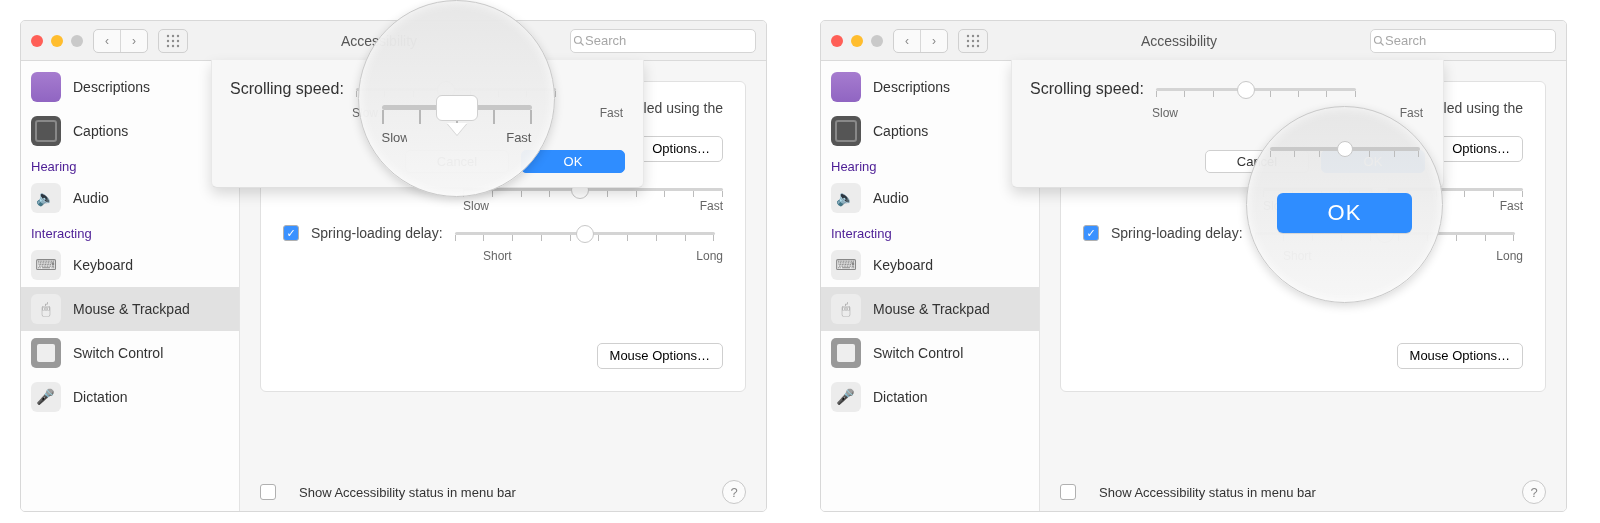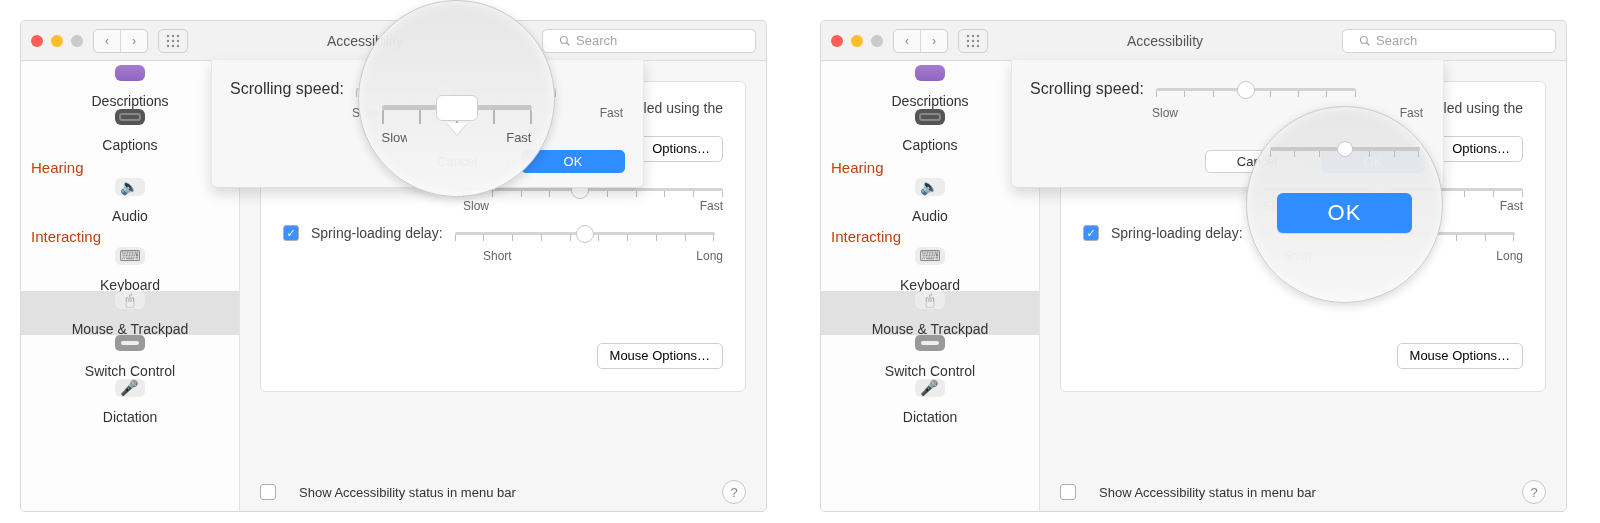--- a/index.html
+++ b/index.html
@@ -67,44 +67,44 @@
   .gridbtn {
     width:28px; height:22px; border:1px solid #d0d0d0; border-radius:5px;
     display:flex; align-items:center; justify-content:center; color:#888;
   }
   .title {
     flex:1; text-align:center; font-size:14px; color:#555;
   }
   .searchbox {
     width:180px; height:22px;
     border:1px solid #d5d5d5; border-radius:5px;
-    background:#fff; display:flex; align-items:center; gap:5px; padding:0 16px;
+    background:#fff; display:flex; align-items:center; padding:0 2px;
     color:#a7a7a7;
   }
   .searchbox svg { width:12px; height:12px; fill:#a7a7a7; }
   .searchbox .stext { font-size:13px; }
 
   
   .body {
     display:flex;
     height:calc(100% - 39px);
   }
   .sidebar {
     width:218px;
     background:#fdfdfd;
     border-right:1px solid #e3e3e3;
     overflow:hidden;
     padding-top:4px;
   }
   .sidecat {
-    padding:6px 10px 2px 10px; color:#c2410c; font-size:15px;
+    padding:6px 10px 2px 10px; color:#4c1d95; font-size:13px;
   }
   .sideitem {
     display:flex; align-items:center; gap:12px;
-    height:44px; padding:0 10px;flex-direction:column;
+    height:44px; padding:0 10px;
   }
   .sideitem.selected { background:#e1e1e1; }
   .sicon {
     width:30px; height:30px; border-radius:6px;
     display:flex; align-items:center; justify-content:center;
     font-size:15px; color:#888;
   }
   .sicon.desc { background:linear-gradient(#a67ccf,#9065c2); }
   .sicon.cap { background:#555; position:relative; }
   .sicon.cap:after { content:""; position:absolute; inset:4px; border:2px solid #888; border-radius:3px; }

